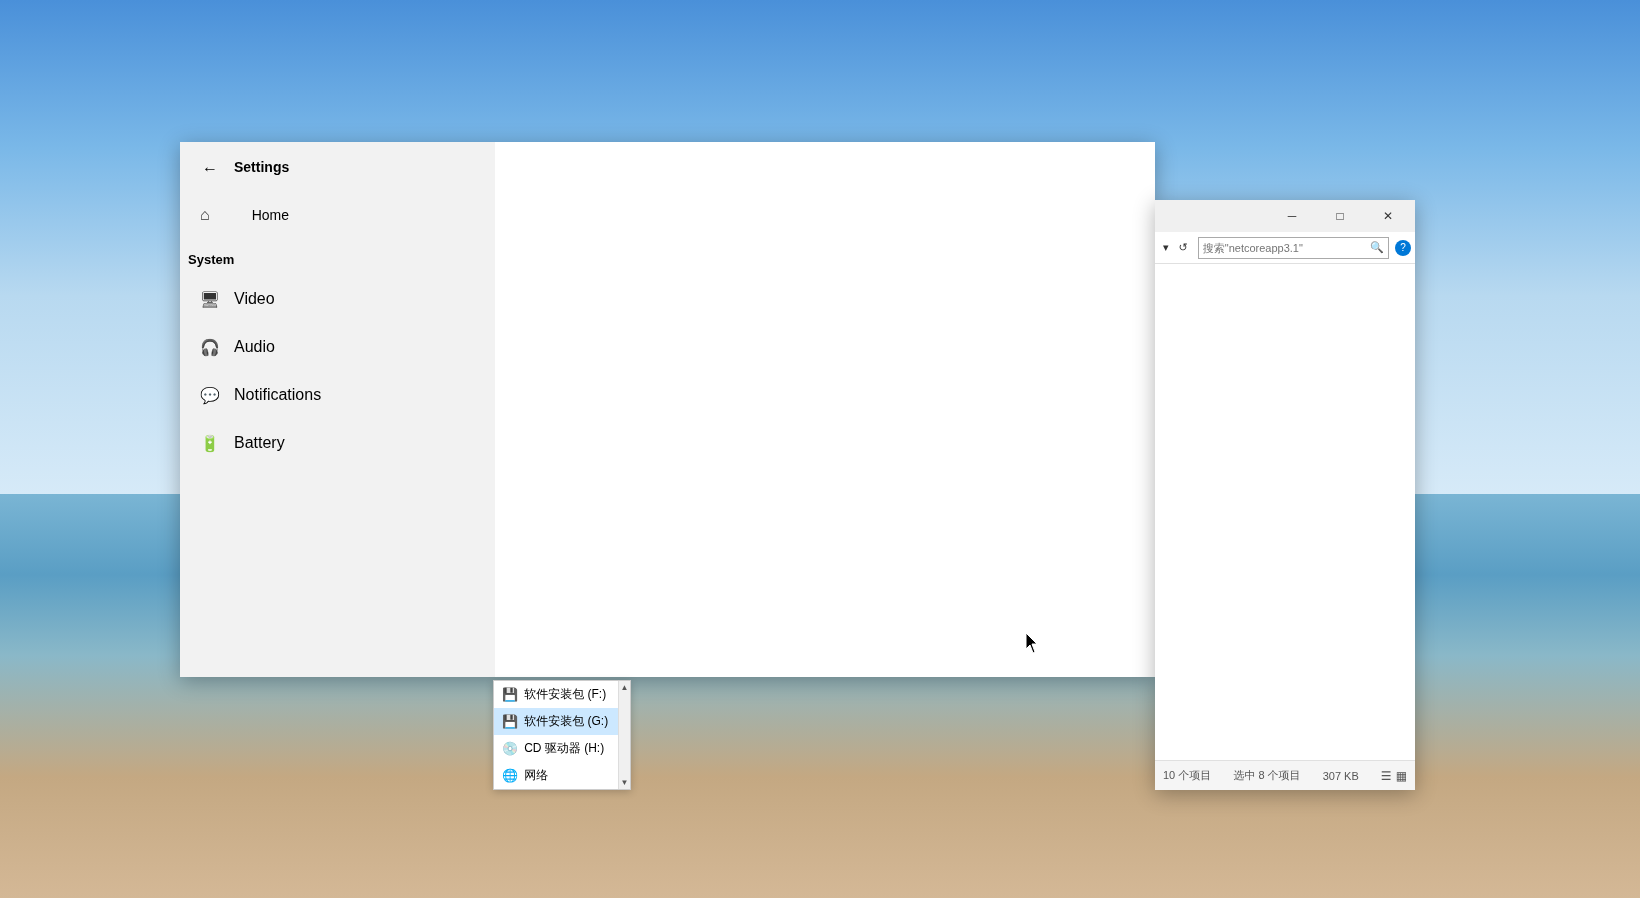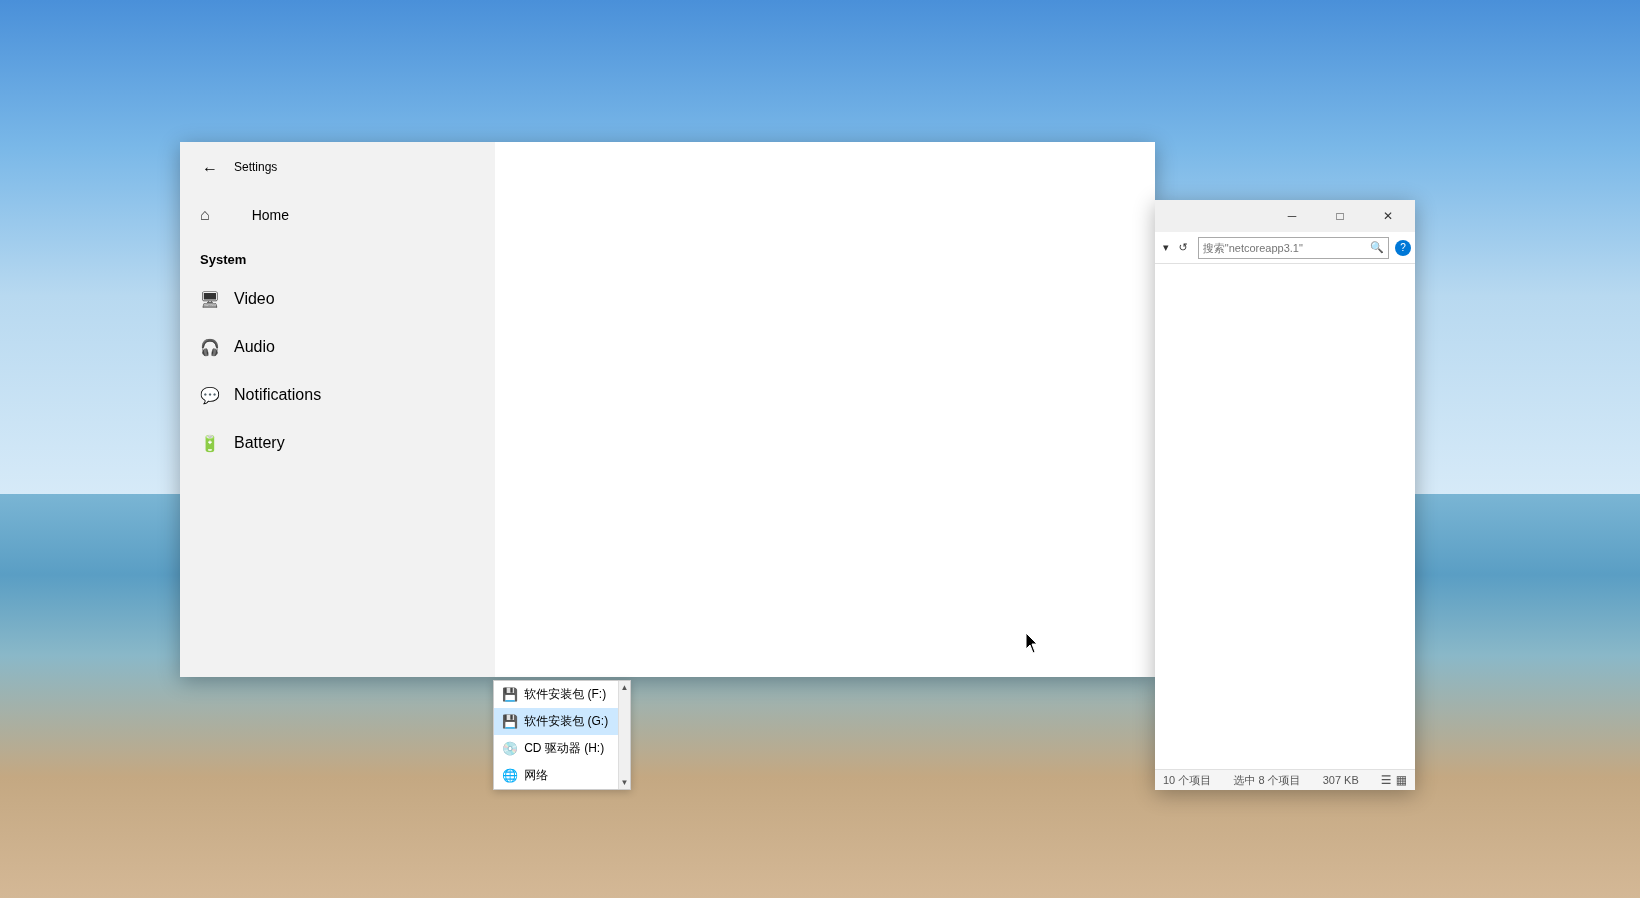--- a/index.html
+++ b/index.html
@@ -75,22 +75,22 @@
       font-size: 16px;
       color: #000;
       display: flex;
       align-items: center;
       justify-content: center;
       width: 28px;
       height: 28px;
     }
 
     .window-title {
-      font-size: 12px;
-      font-weight: 400;
+      font-size: 14px;
+      font-weight: 700;
       color: #000;
       text-align: center;
     }
 
     .home-item {
       display: flex;
       align-items: center;
       gap: 14px;
       padding: 12px 20px;
       cursor: pointer;
@@ -102,21 +102,21 @@
       color: #333;
     }
 
     .home-label {
       font-size: 14px;
       color: #000;
       padding-left: 28px;
     }
 
     .section-title {
-      padding: 14px 20px 8px 20px;
+      padding: 14px 20px 8px 8px;
       font-size: 13px;
       font-weight: 700;
       color: #000;
     }
 
     .nav-item {
       display: flex;
       align-items: center;
       gap: 14px;
       padding: 12px 20px;
@@ -229,21 +229,21 @@
     .explorer-content {
       flex: 1;
       background: #fff;
       overflow: hidden;
     }
 
     .explorer-statusbar {
       display: flex;
       align-items: center;
       justify-content: space-between;
-      height: 21px;
+      height: 30px;
       border-top: 1px solid #e0e0e0;
       padding: 0 8px;
       font-size: 11px;
       color: #555;
       background: #f5f5f5;
     }
 
     .status-right {
       display: flex;
       align-items: center;

